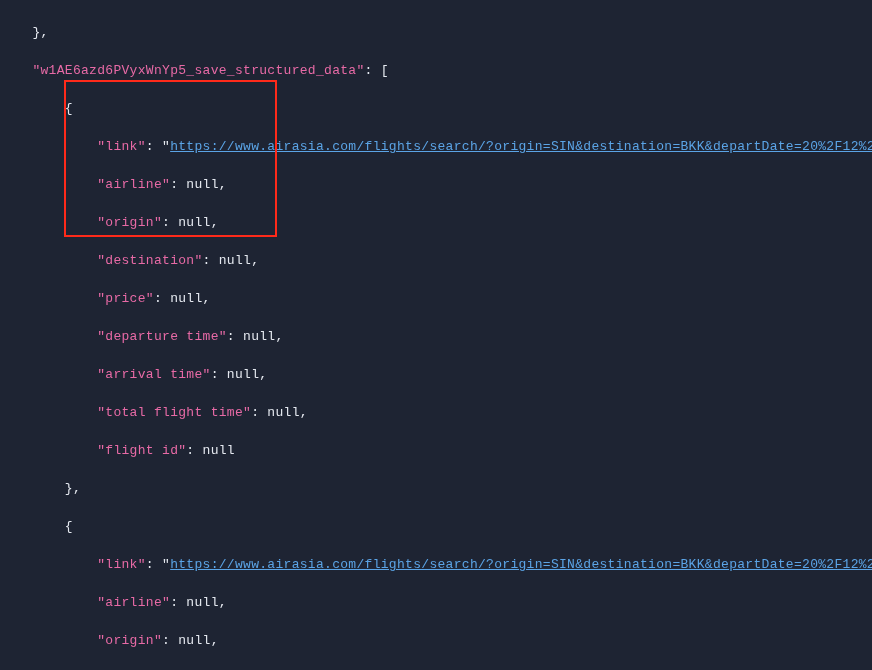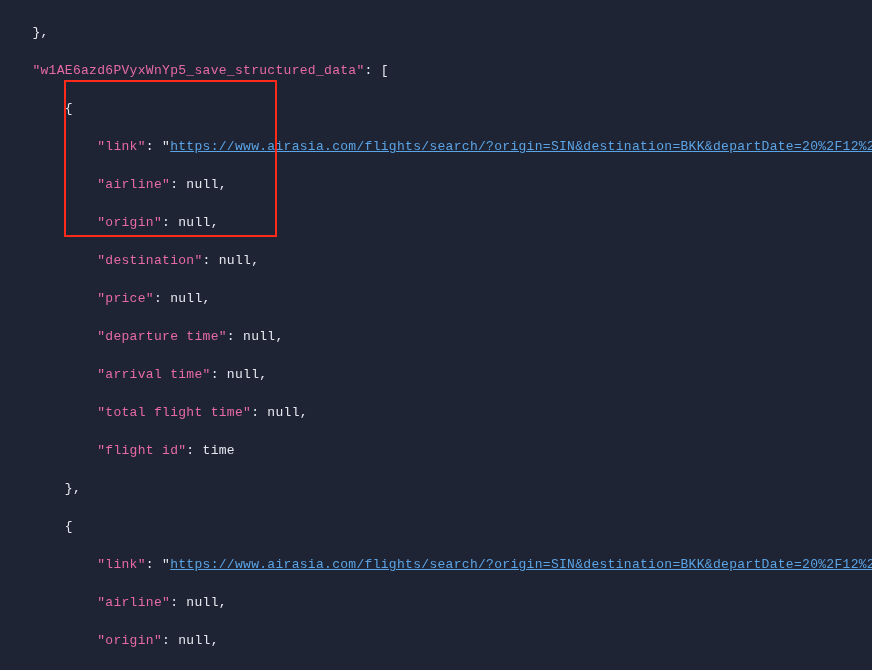--- a/index.html
+++ b/index.html
@@ -45,21 +45,21 @@
 <span class="line"><span class="plain">    </span><span class="pink">"w1AE6azd6PVyxWnYp5_save_structured_data"</span><span class="plain">: [</span></span>
 <span class="line"><span class="plain">        </span><span class="plain">{</span></span>
 <span class="line"><span class="plain">            </span><span class="pink">"link"</span><span class="plain">: </span><span class="white">"</span><span class="blue">https://www.airasia.com/flights/search/?origin=SIN&amp;destination=BKK&amp;departDate=20%2F12%2F2023&amp;t</span></span>
 <span class="line"><span class="plain">            </span><span class="pink">"airline"</span><span class="plain">: </span><span class="white">null,</span></span>
 <span class="line"><span class="plain">            </span><span class="pink">"origin"</span><span class="plain">: </span><span class="white">null,</span></span>
 <span class="line"><span class="plain">            </span><span class="pink">"destination"</span><span class="plain">: </span><span class="white">null,</span></span>
 <span class="line"><span class="plain">            </span><span class="pink">"price"</span><span class="plain">: </span><span class="white">null,</span></span>
 <span class="line"><span class="plain">            </span><span class="pink">"departure time"</span><span class="plain">: </span><span class="white">null,</span></span>
 <span class="line"><span class="plain">            </span><span class="pink">"arrival time"</span><span class="plain">: </span><span class="white">null,</span></span>
 <span class="line"><span class="plain">            </span><span class="pink">"total flight time"</span><span class="plain">: </span><span class="white">null,</span></span>
-<span class="line"><span class="plain">            </span><span class="pink">"flight id"</span><span class="plain">: </span><span class="white">time</span></span>
+<span class="line"><span class="plain">            </span><span class="pink">"flight id"</span><span class="plain">: </span><span class="white">null</span></span>
 <span class="line"><span class="plain">        </span><span class="plain">},</span></span>
 <span class="line"><span class="plain">        </span><span class="plain">{</span></span>
 <span class="line"><span class="plain">            </span><span class="pink">"link"</span><span class="plain">: </span><span class="white">"</span><span class="blue">https://www.airasia.com/flights/search/?origin=SIN&amp;destination=BKK&amp;departDate=20%2F12%2F2023&amp;t</span></span>
 <span class="line"><span class="plain">            </span><span class="pink">"airline"</span><span class="plain">: </span><span class="white">null,</span></span>
 <span class="line"><span class="plain">            </span><span class="pink">"origin"</span><span class="plain">: </span><span class="white">null,</span></span>
 <span class="line"></span>
 
 
 
 

